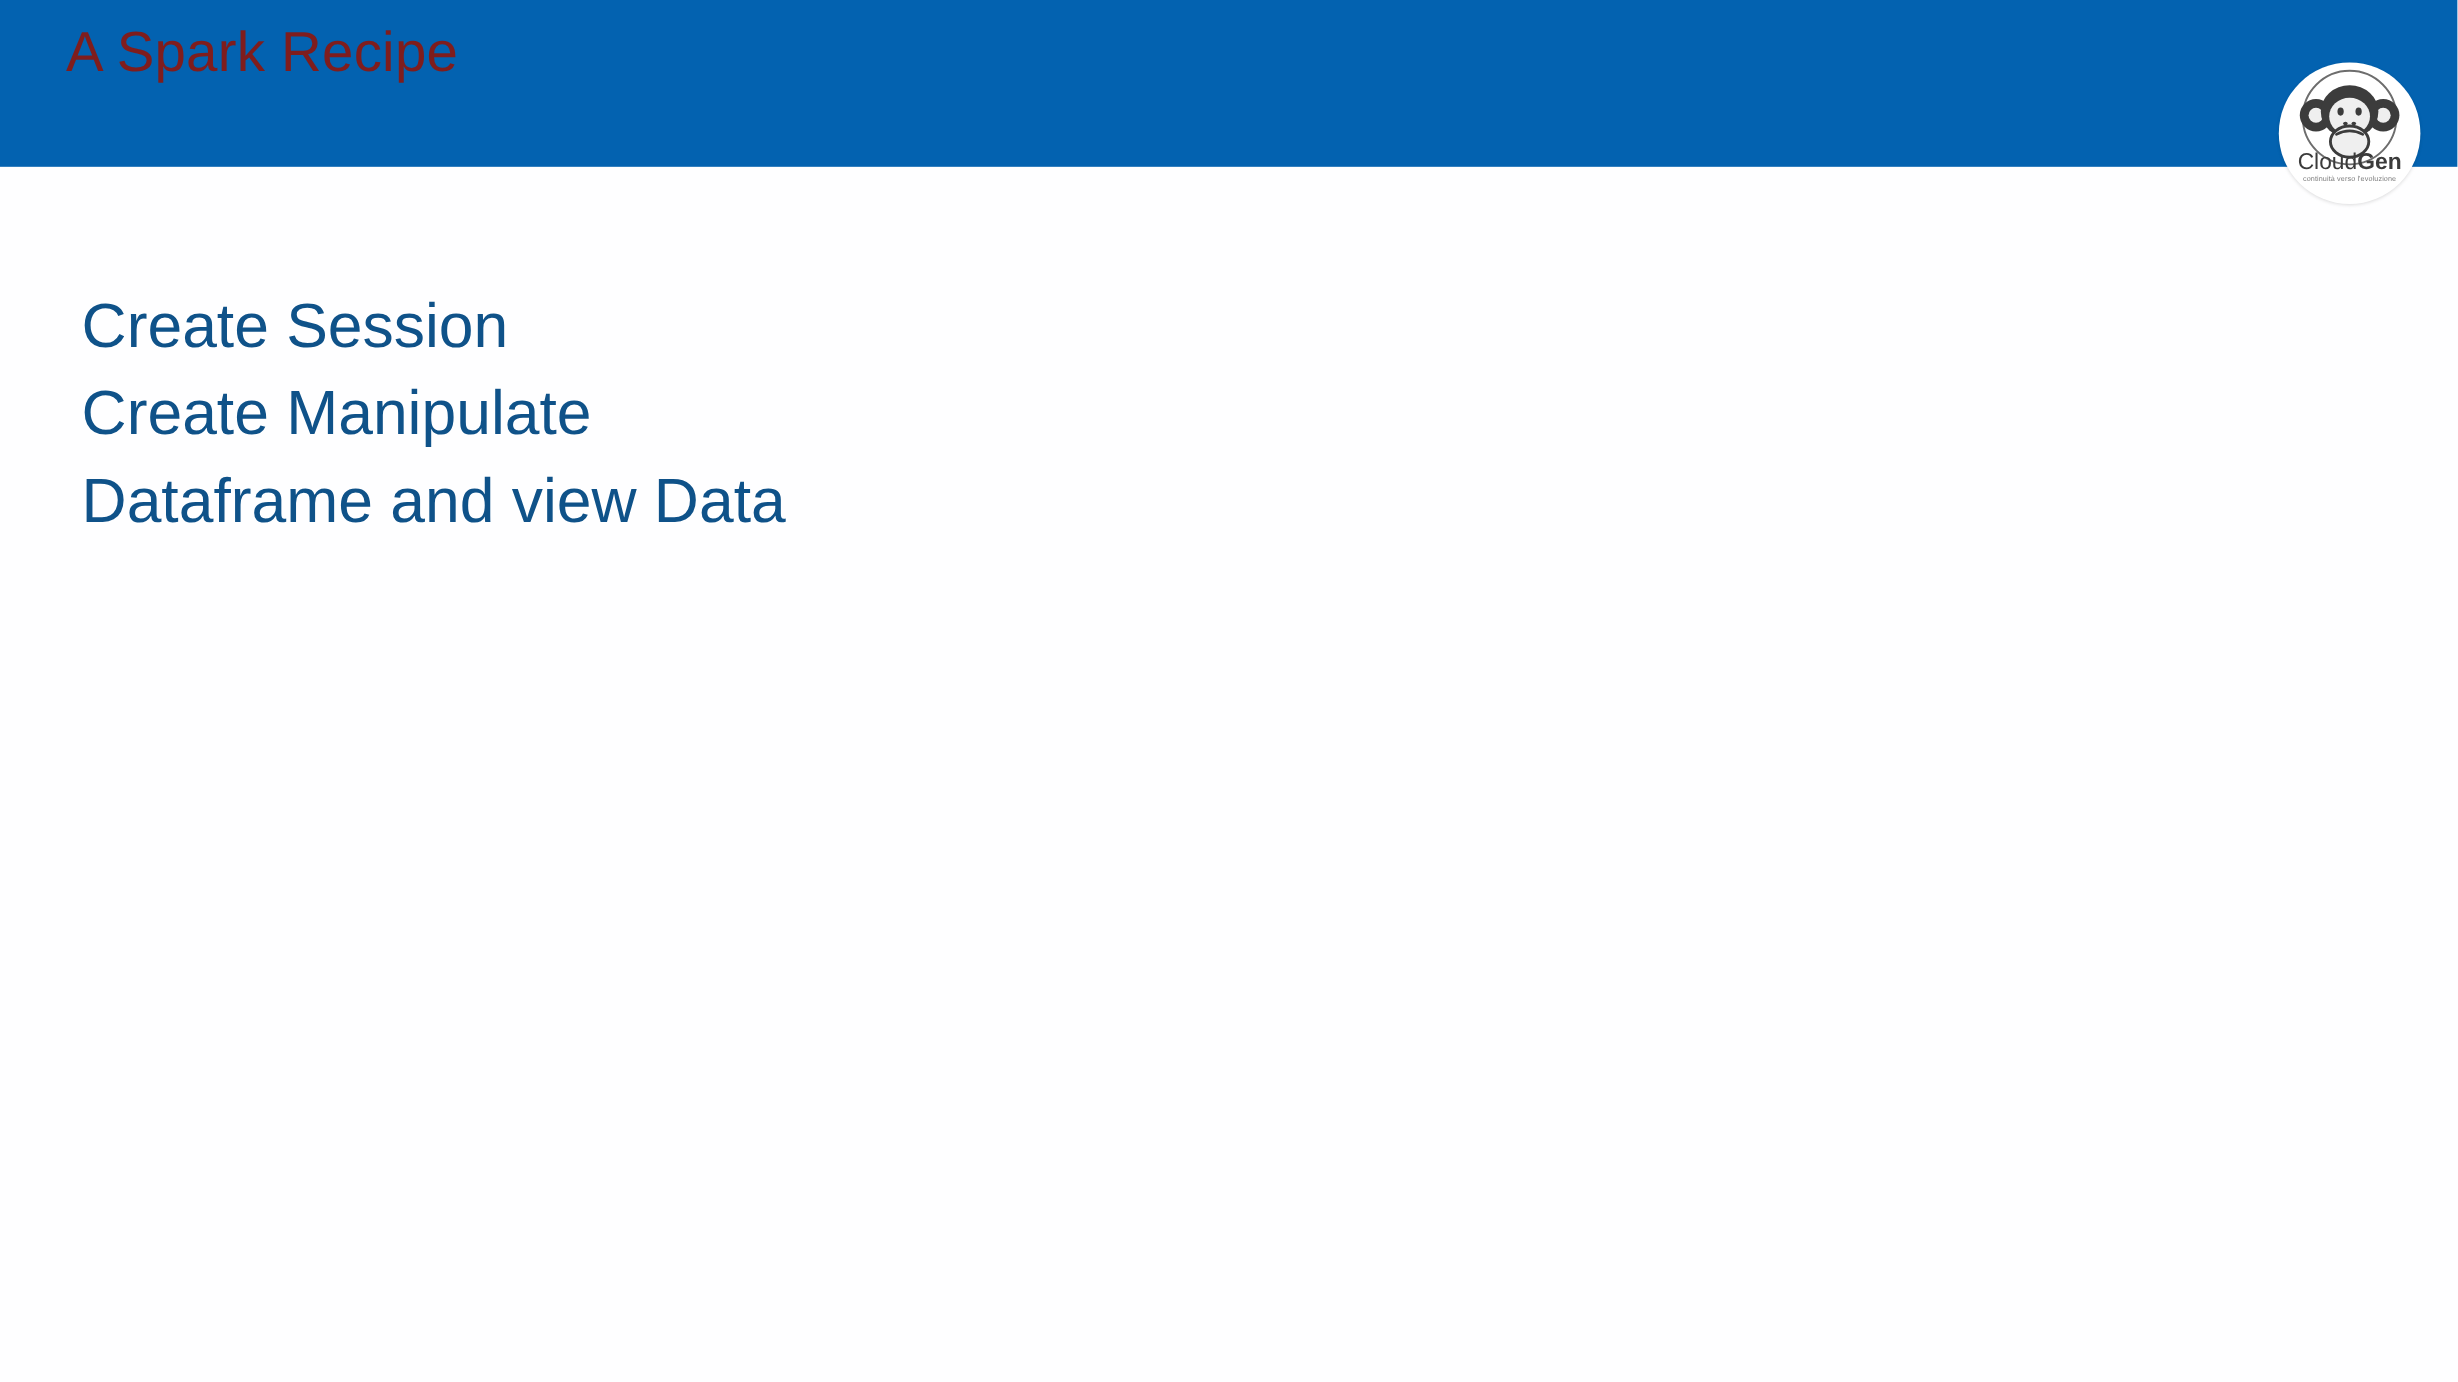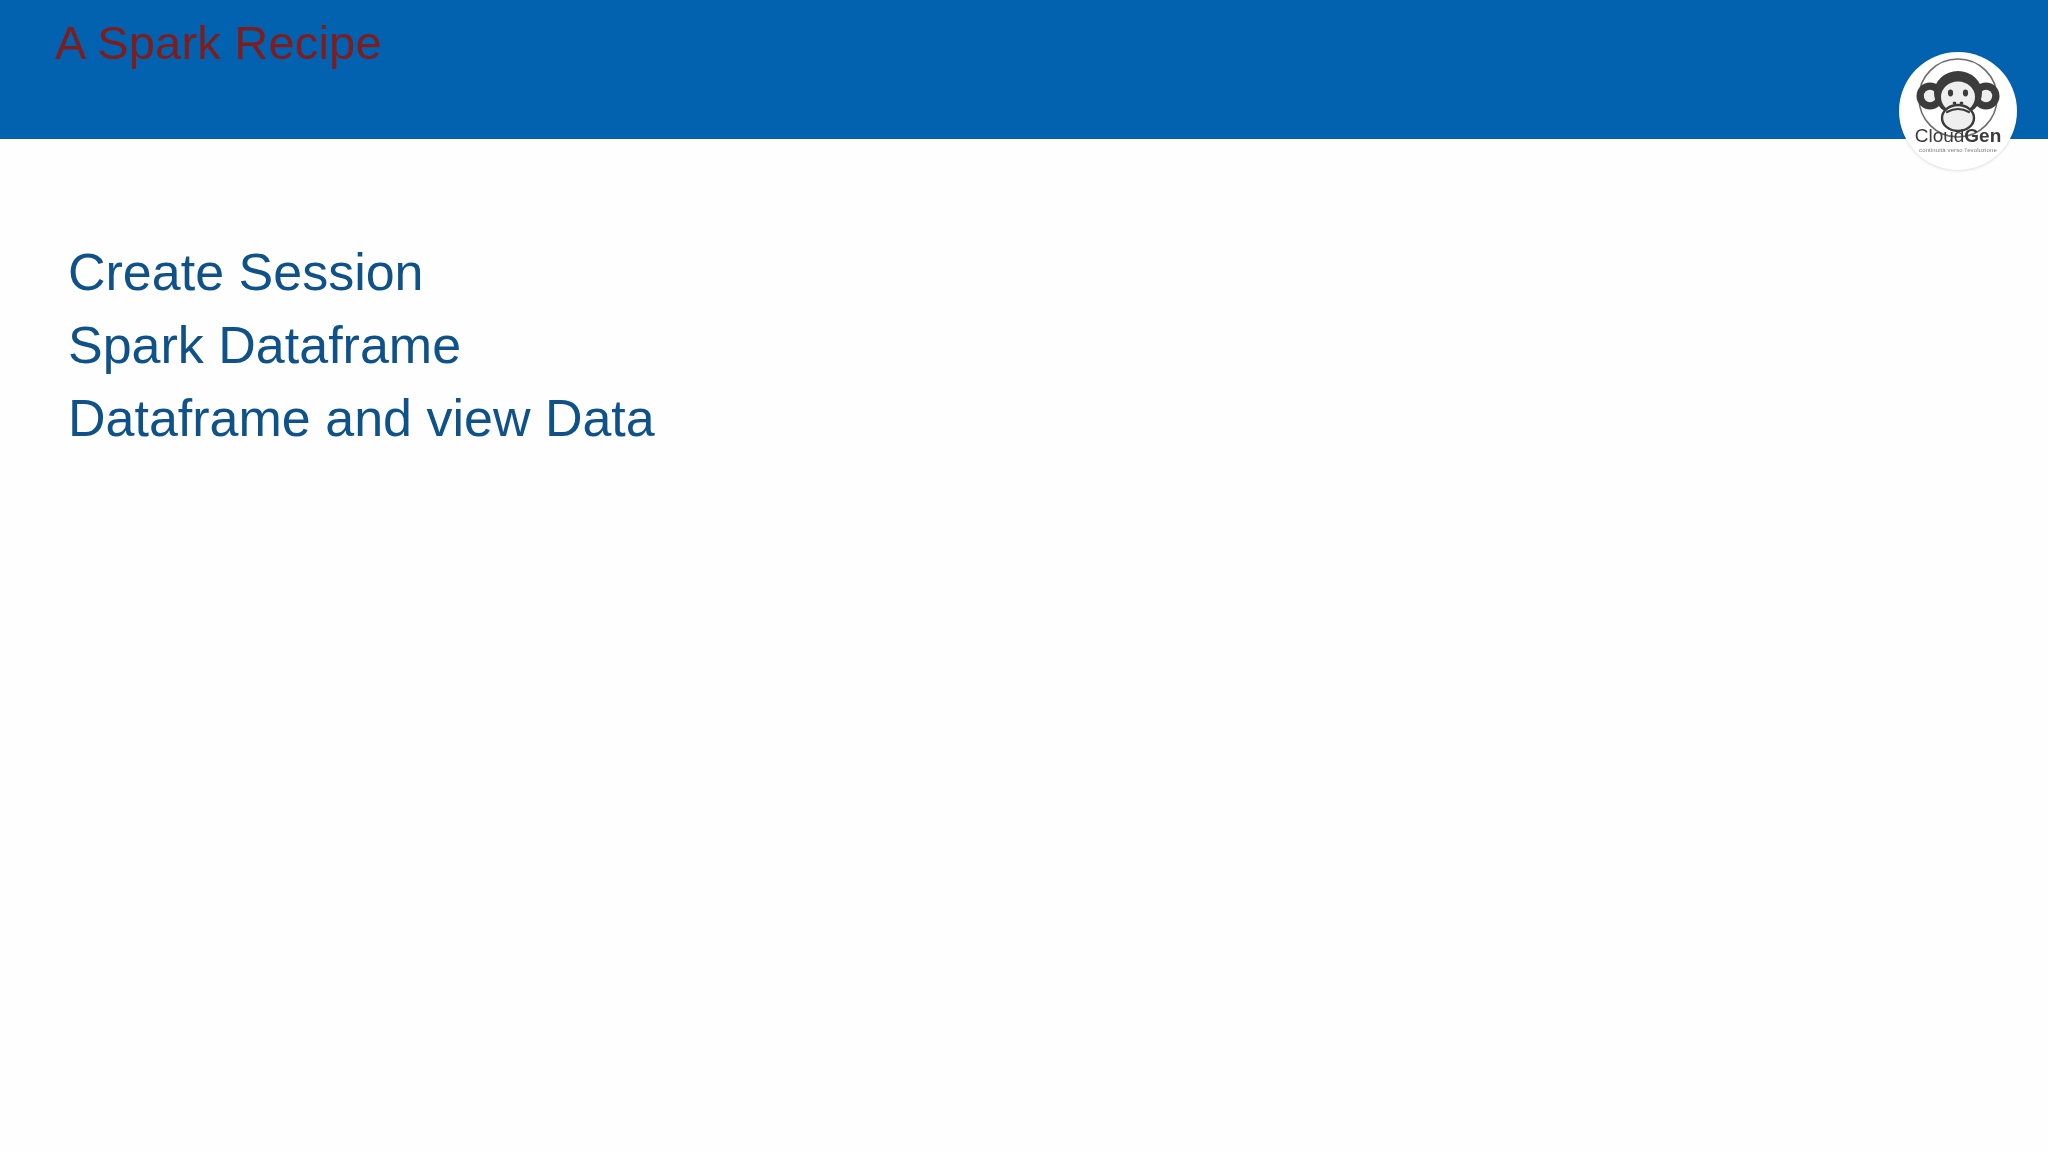--- a/index.html
+++ b/index.html
@@ -136,15 +136,15 @@
     <path d="M48 60 Q59 54 70 60" fill="none" stroke="#3c3c3c" stroke-width="2.2" stroke-linecap="round"></path>
   </svg>
   <div class="logo-wordmark">
     <span class="wm-light">Cloud</span><span class="wm-bold">Gen</span>
   </div>
   <div class="logo-tagline">continuità verso l'evoluzione</div>
 </div>
 
 <div class="body-list">
   <div class="body-line">Create Session</div>
-  <div class="body-line">Spark Dataframe</div>
+  <div class="body-line">Create Manipulate</div>
   <div class="body-line">Dataframe and view Data</div>
 </div>
 
 </body></html>

